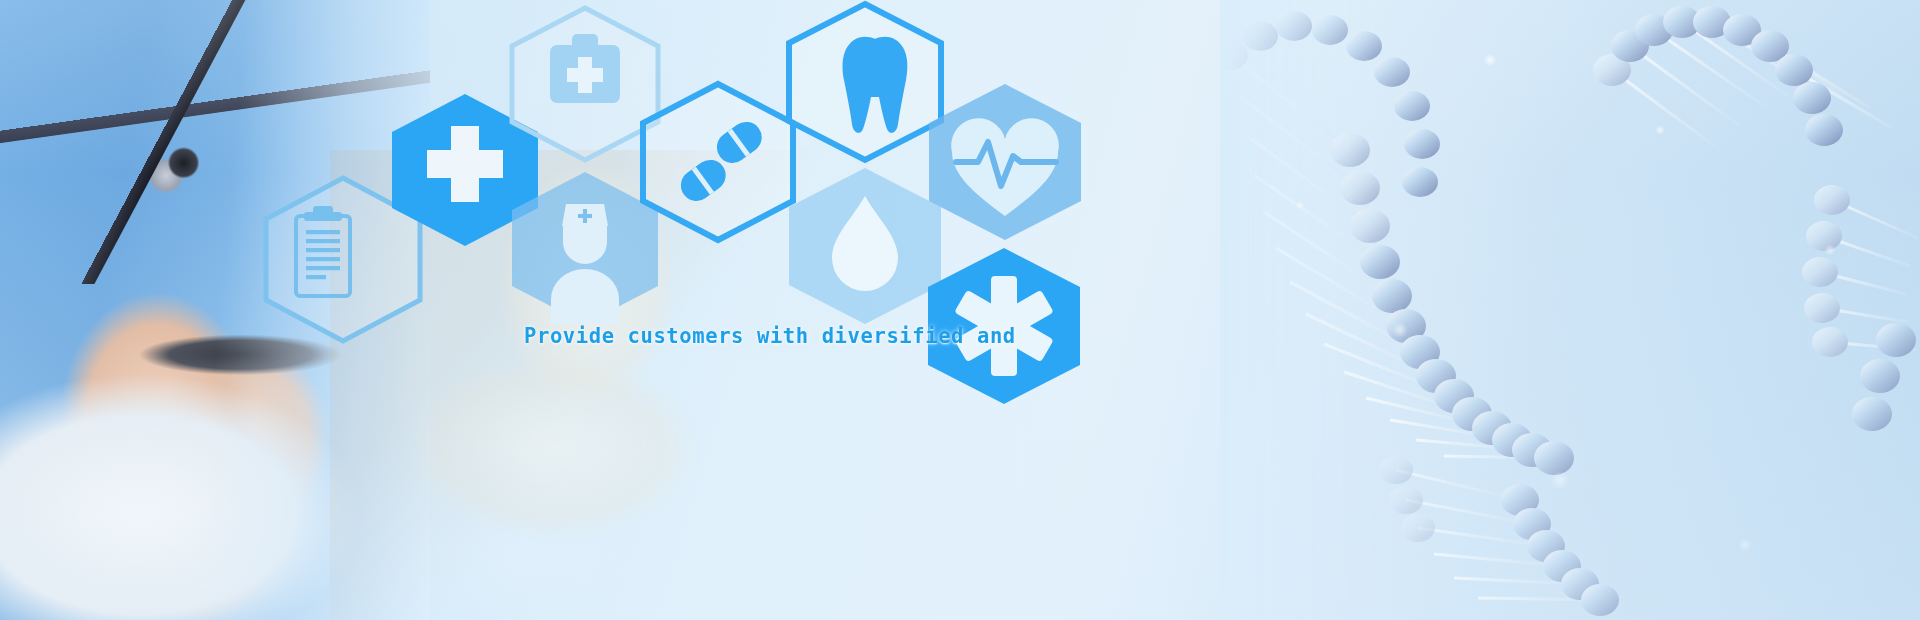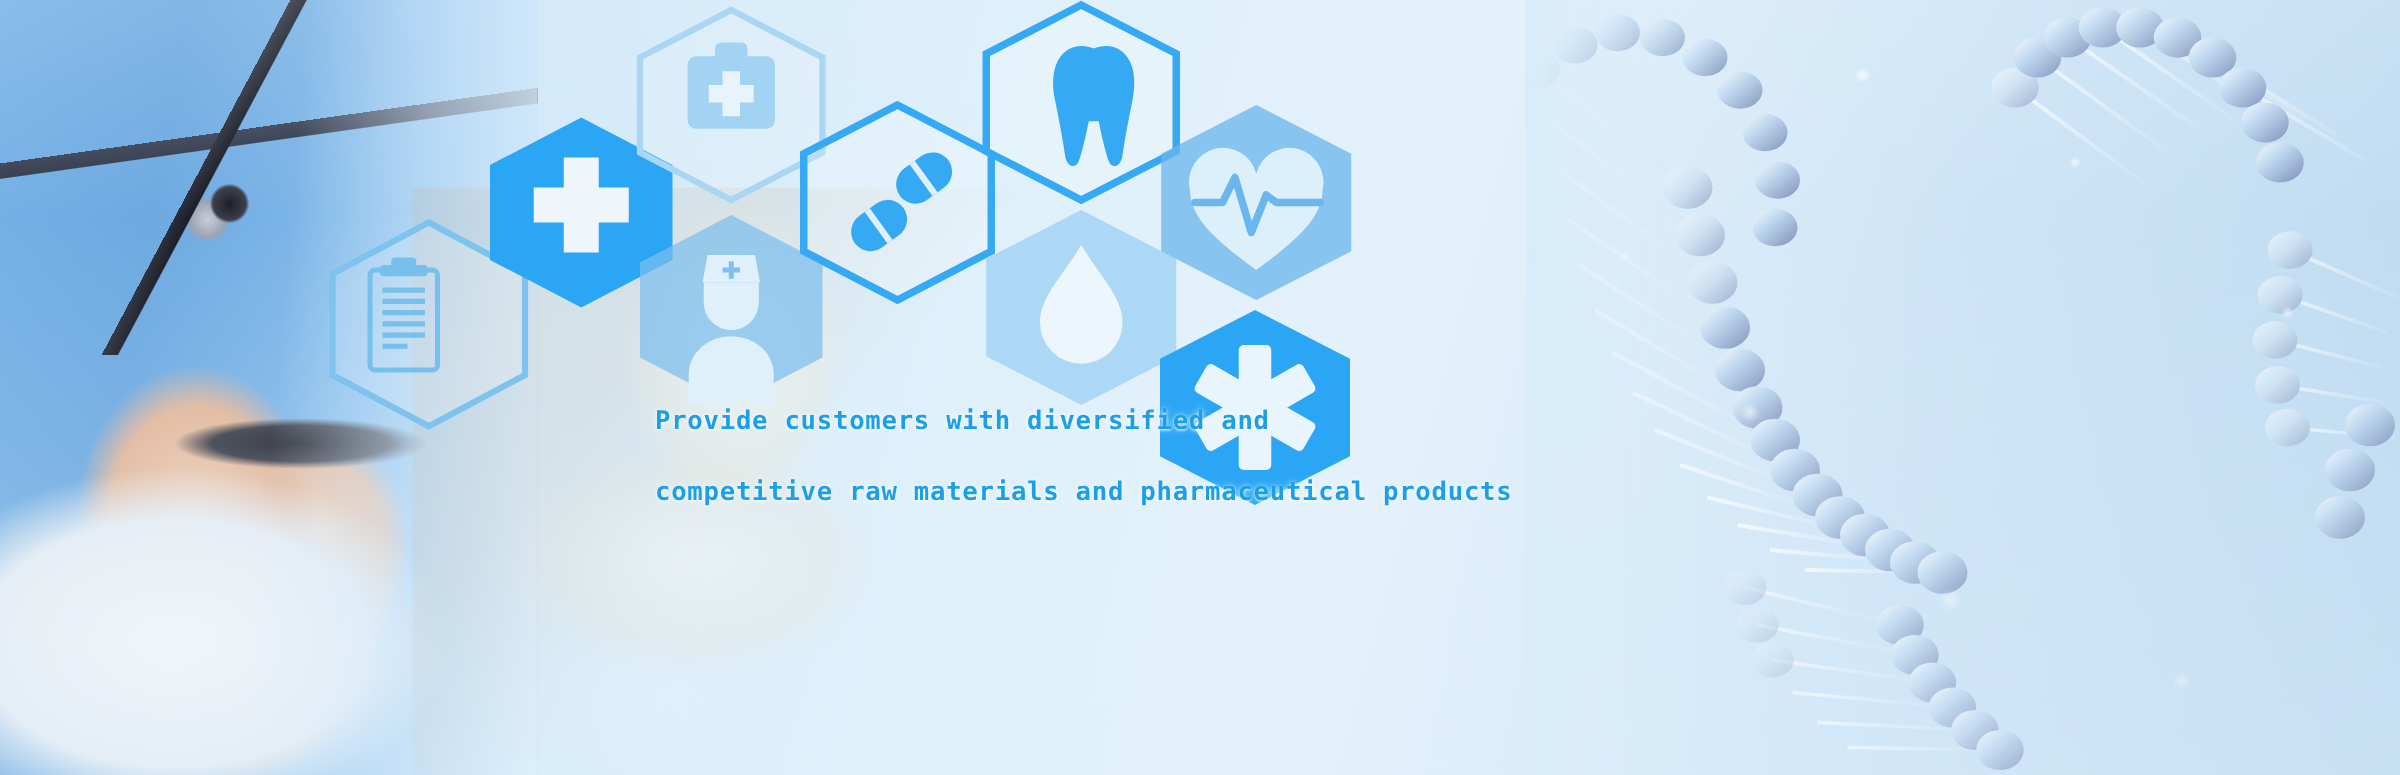--- a/index.html
+++ b/index.html
@@ -83,21 +83,21 @@
   
   #tagline{
     position:absolute;left:524px;top:326px;width:700px;
     font-family:"DejaVu Sans Mono","Liberation Mono",monospace;
     font-weight:bold;font-size:20.5px;letter-spacing:.6px;
     color:#1a9fe8;line-height:1;
     text-shadow:0 1px 2px rgba(255,255,255,.85),0 0 5px rgba(255,255,255,.7);
     white-space:nowrap;
   }
   #tagline .line{display:block;}
-  #tagline .line-1{margin-bottom:36px;}
+  #tagline .line-1{margin-bottom:56px;}
 </style>
 </head>
 <body>
 
 <div id="banner">
 
   <div id="photo-nurse" class="bg-layer-photo"></div>
 
   <div id="photo-lab"></div>
 
@@ -322,16 +322,15 @@
       <g fill="#e9f5fd">
         <rect x="991" y="276" width="26" height="100" rx="4"></rect>
         <rect x="991" y="276" width="26" height="100" rx="4" transform="rotate(60 1004 326)"></rect>
         <rect x="991" y="276" width="26" height="100" rx="4" transform="rotate(120 1004 326)"></rect>
       </g>
     </g>
   </svg>
 
   <div id="tagline">
     <span class="line line-1">Provide customers with diversified and</span>
-    <span class="line line-2">competitive raw materials and pharmaceutical products</span>
   </div>
 
 </div>
 
 </body></html>

